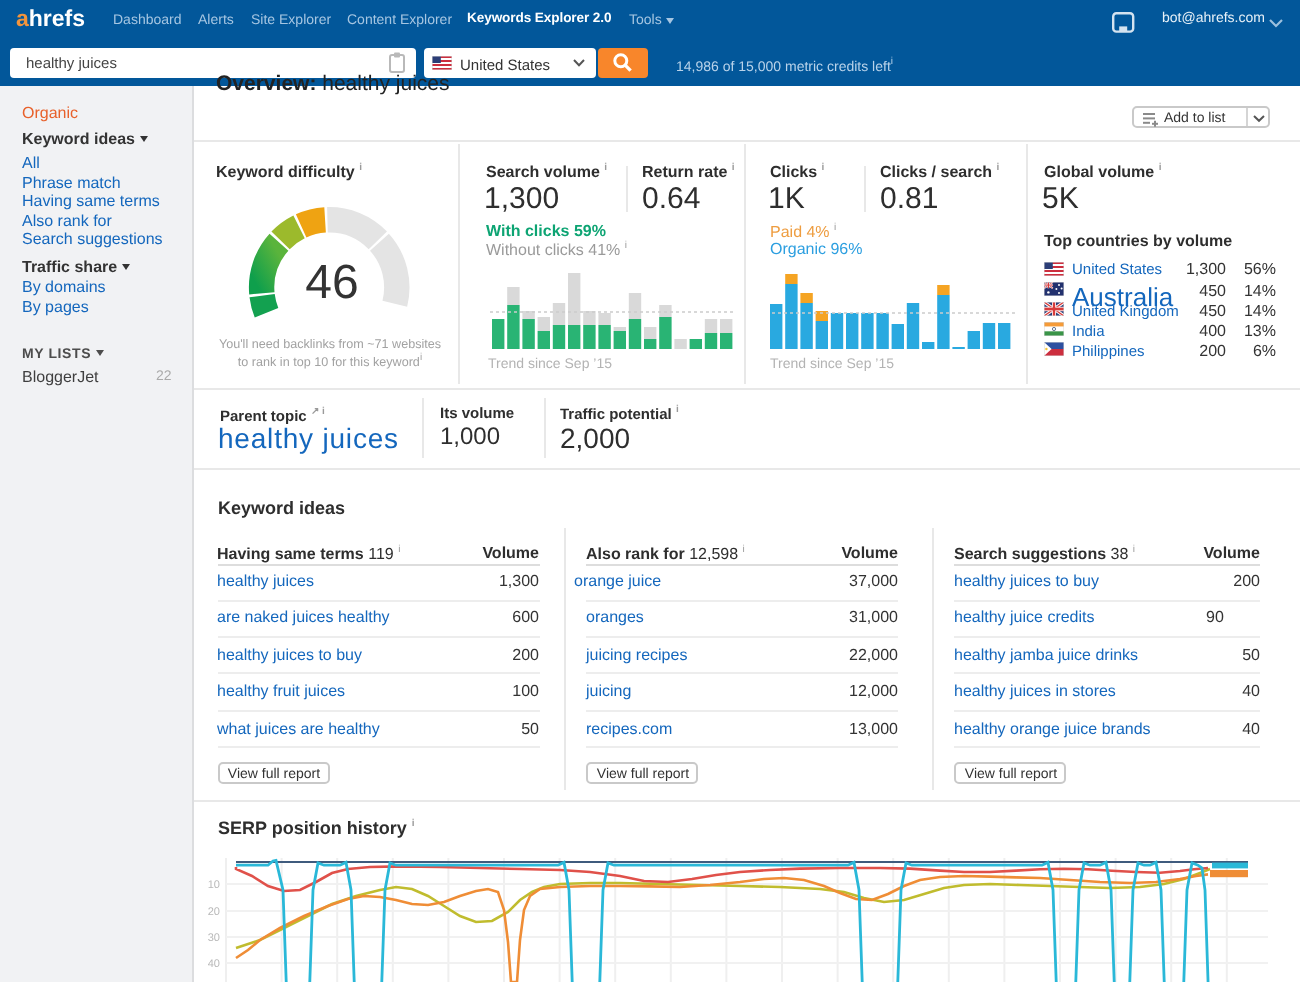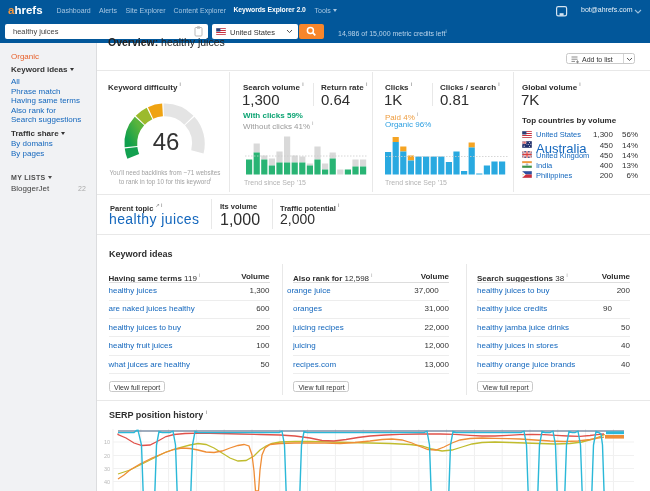--- a/index.html
+++ b/index.html
@@ -177,21 +177,21 @@
 <rect x="84.6" y="9.5" width="6.2" height="5" fill="#f5a423"></rect>
 <rect x="84.6" y="14.5" width="6.2" height="27" fill="#29a9e0"></rect>
 <rect x="92.2" y="40.5" width="6.2" height="1" fill="#29a9e0"></rect>
 <rect x="99.8" y="32.5" width="6.2" height="9" fill="#29a9e0"></rect>
 <rect x="107.4" y="28.5" width="6.2" height="13" fill="#29a9e0"></rect>
 <rect x="115.0" y="28.5" width="6.2" height="13" fill="#29a9e0"></rect>
 <line x1="2" y1="23.5" x2="124" y2="23.5" stroke="#cccccc" stroke-width="0.8" stroke-dasharray="1.5,1.5"></line>
 </svg>
 <div class="abs" style="left:385px;top:178.5px;font-size:7px;color:#b3b3b3">Trend since Sep ’15</div>
 <div class="abs hd" style="left:522px;top:81px">Global volume <span class="sup">i</span></div>
-<div class="abs big" style="left:521px;top:91px">7K</div>
+<div class="abs big" style="left:521px;top:91px">5K</div>
 <div class="abs hd" style="left:522px;top:116px">Top countries by volume</div>
 <svg width="10" height="7" style="position:absolute;left:522px;top:130.5px">
     <rect y="0.00" width="10" height="1.00" fill="#cc2e3e"></rect>
     <rect y="1.00" width="10" height="1.00" fill="#fff"></rect>
     <rect y="2.00" width="10" height="1.00" fill="#cc2e3e"></rect>
     <rect y="3.00" width="10" height="1.00" fill="#fff"></rect>
     <rect y="4.00" width="10" height="1.00" fill="#cc2e3e"></rect>
     <rect y="5.00" width="10" height="1.00" fill="#fff"></rect>
     <rect y="6.00" width="10" height="1.00" fill="#cc2e3e"></rect>
     <rect width="4.4" height="3.5" fill="#2c3e77"></rect>
@@ -251,21 +251,21 @@
     <rect width="10" height="7" fill="none" stroke="#d7d7d7" stroke-width="0.5"></rect>
   </svg>
 <div class="abs lnk" style="left:536px;top:170.5px;font-size:7.5px">Philippines</div>
 <div class="abs t8" style="left:573px;top:170.5px;width:40px;text-align:right;color:#333">200</div>
 <div class="abs t8" style="left:608px;top:170.5px;width:30px;text-align:right;color:#333">6%</div>
 <div class="hline" style="left:97px;top:233.5px;width:553px"></div>
 <div class="abs lab75" style="left:110px;top:202px">Parent topic <span style="font-size:5px;color:#9a9a9a;vertical-align:super">↗ i</span></div>
 <div class="abs" style="left:109px;top:211px;font-size:14px;letter-spacing:0.4px;color:#1467bd">healthy juices</div>
 <div class="vline" style="left:210.5px;top:199px;height:30px"></div>
 <div class="abs lab75" style="left:220px;top:202px">Its volume</div>
-<div class="abs" style="left:220px;top:211px;font-size:16px;color:#2e2e2e">1,000</div>
+<div class="abs" style="left:220px;top:211px;font-size:12px;color:#2e2e2e">1,000</div>
 <div class="vline" style="left:272px;top:199px;height:30px"></div>
 <div class="abs lab75" style="left:280px;top:202px">Traffic potential <span class="sup">i</span></div>
 <div class="abs" style="left:280px;top:211px;font-size:14px;color:#2e2e2e">2,000</div>
 <div class="abs" style="left:109px;top:249px;font-size:9px;font-weight:bold;color:#2e2e2e">Keyword ideas</div>
 <div class="vline" style="left:282px;top:264px;height:131px"></div>
 <div class="vline" style="left:465.5px;top:264px;height:131px"></div>
 <div class="abs" style="left:108.5px;top:271.5px;font-size:8px;color:#2e2e2e"><span class="b">Having same terms</span> 119 <span class="sup">i</span></div>
 <div class="abs t8 b" style="left:224.5px;top:271.5px;width:45px;text-align:right;color:#2e2e2e">Volume</div>
 <div class="hline" style="left:108.5px;top:281.5px;width:161.0px;background:#ddd"></div>
 <div class="abs t8 lnk" style="left:108.5px;top:286.0px;white-space:nowrap">healthy juices</div>
@@ -282,21 +282,21 @@
 <div class="hline" style="left:108.5px;top:354.8px;width:161.0px;background:#ededed"></div>
 <div class="abs t8 lnk" style="left:108.5px;top:359.6px;white-space:nowrap">what juices are healthy</div>
 <div class="abs t8" style="left:224.5px;top:359.6px;width:45px;text-align:right;color:#333">50</div>
 <div class="hline" style="left:108.5px;top:373.2px;width:161.0px;background:#ededed"></div>
 <div class="abs" style="left:108.5px;top:381px;width:56px;height:11px;border:1px solid #c9c9c9;border-radius:2.5px;background:#fff"></div>
 <div class="abs" style="left:108.5px;top:383.5px;width:57px;text-align:center;font-size:7px;color:#333">View full report</div>
 <div class="abs" style="left:293px;top:271.5px;font-size:8px;color:#2e2e2e"><span class="b">Also rank for</span> 12,598 <span class="sup">i</span></div>
 <div class="abs t8 b" style="left:404px;top:271.5px;width:45px;text-align:right;color:#2e2e2e">Volume</div>
 <div class="hline" style="left:293px;top:281.5px;width:156px;background:#ddd"></div>
 <div class="abs t8 lnk" style="left:287px;top:286.0px;white-space:nowrap">orange juice</div>
-<div class="abs t8" style="left:404px;top:286.0px;width:45px;text-align:center;color:#333">37,000</div>
+<div class="abs t8" style="left:404px;top:286.0px;width:45px;text-align:right;color:#333">37,000</div>
 <div class="hline" style="left:293px;top:299.6px;width:156px;background:#ededed"></div>
 <div class="abs t8 lnk" style="left:293px;top:304.4px;white-space:nowrap">oranges</div>
 <div class="abs t8" style="left:404px;top:304.4px;width:45px;text-align:right;color:#333">31,000</div>
 <div class="hline" style="left:293px;top:318.0px;width:156px;background:#ededed"></div>
 <div class="abs t8 lnk" style="left:293px;top:322.8px;white-space:nowrap">juicing recipes</div>
 <div class="abs t8" style="left:404px;top:322.8px;width:45px;text-align:right;color:#333">22,000</div>
 <div class="hline" style="left:293px;top:336.4px;width:156px;background:#ededed"></div>
 <div class="abs t8 lnk" style="left:293px;top:341.2px;white-space:nowrap">juicing</div>
 <div class="abs t8" style="left:404px;top:341.2px;width:45px;text-align:right;color:#333">12,000</div>
 <div class="hline" style="left:293px;top:354.8px;width:156px;background:#ededed"></div>

